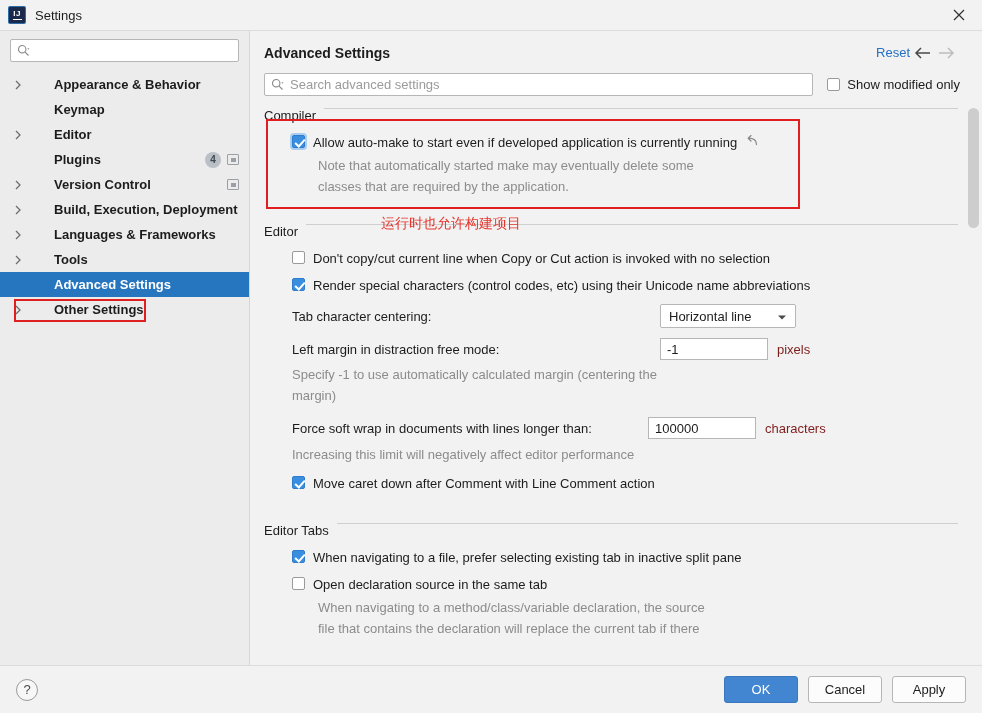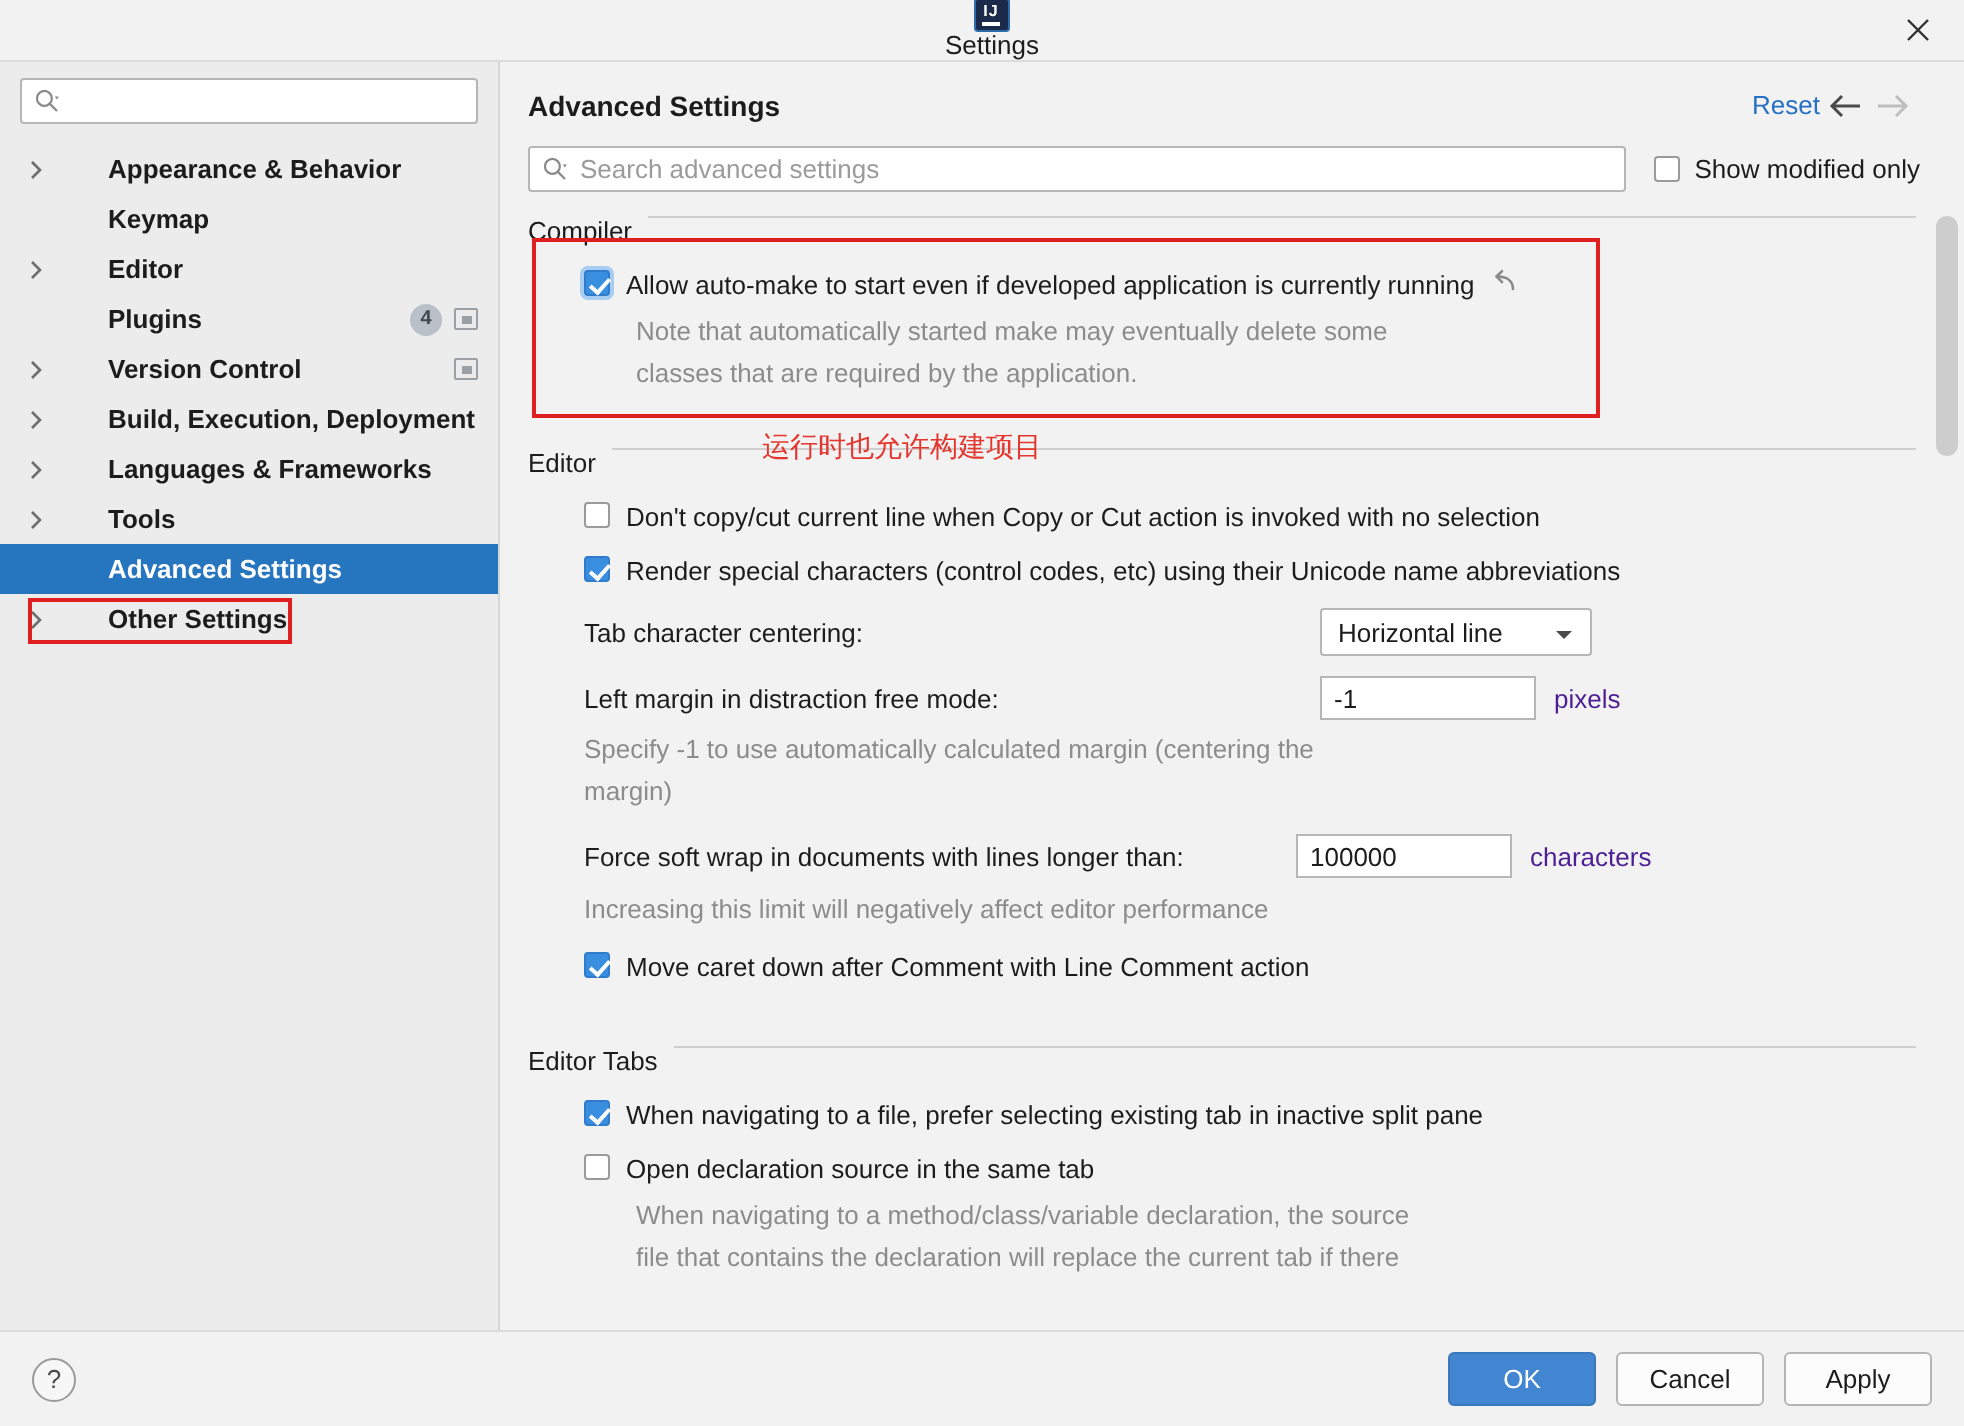--- a/index.html
+++ b/index.html
@@ -18,21 +18,20 @@
     display: flex; flex-direction: column;
   }
 
   
   .titlebar {
     height: 31px; min-height: 31px;
     background: #f2f2f2;
     border-bottom: 1px solid #dcdcdc;
     display: flex; align-items: center;
     position: relative;
-    flex-direction: column;
   }
   .ij-logo {
     width: 16px; height: 16px; margin-left: 9px;
     background: #1b2a4a;
     border-radius: 1px;
     display: flex; align-items: center; justify-content: center;
     flex-direction: column;
     box-shadow: 0 0 0 1px #2d6ca8;
   }
   .ij-logo .ij-text {
@@ -209,21 +208,21 @@
   }
   
   .combo {
     height: 24px; background: #fff;
     border: 1px solid #b6b6b6; border-radius: 2px;
     display: flex; align-items: center;
     padding: 0 8px; font-size: 13px; color: #1c1c1c;
     gap: 10px;
   }
   .combo .caret { margin-left: auto; }
-  .unit { font-size: 13px; color: #4c1d95; }
+  .unit { font-size: 13px; color: #7f1d1d; }
 
   
   .cbox {
     width: 13px; height: 13px;
     border: 1px solid #9a9a9a; background: #fff;
     border-radius: 2px;
     display: inline-block; position: relative;
     flex: 0 0 auto;
   }
   .cbox.checked {

